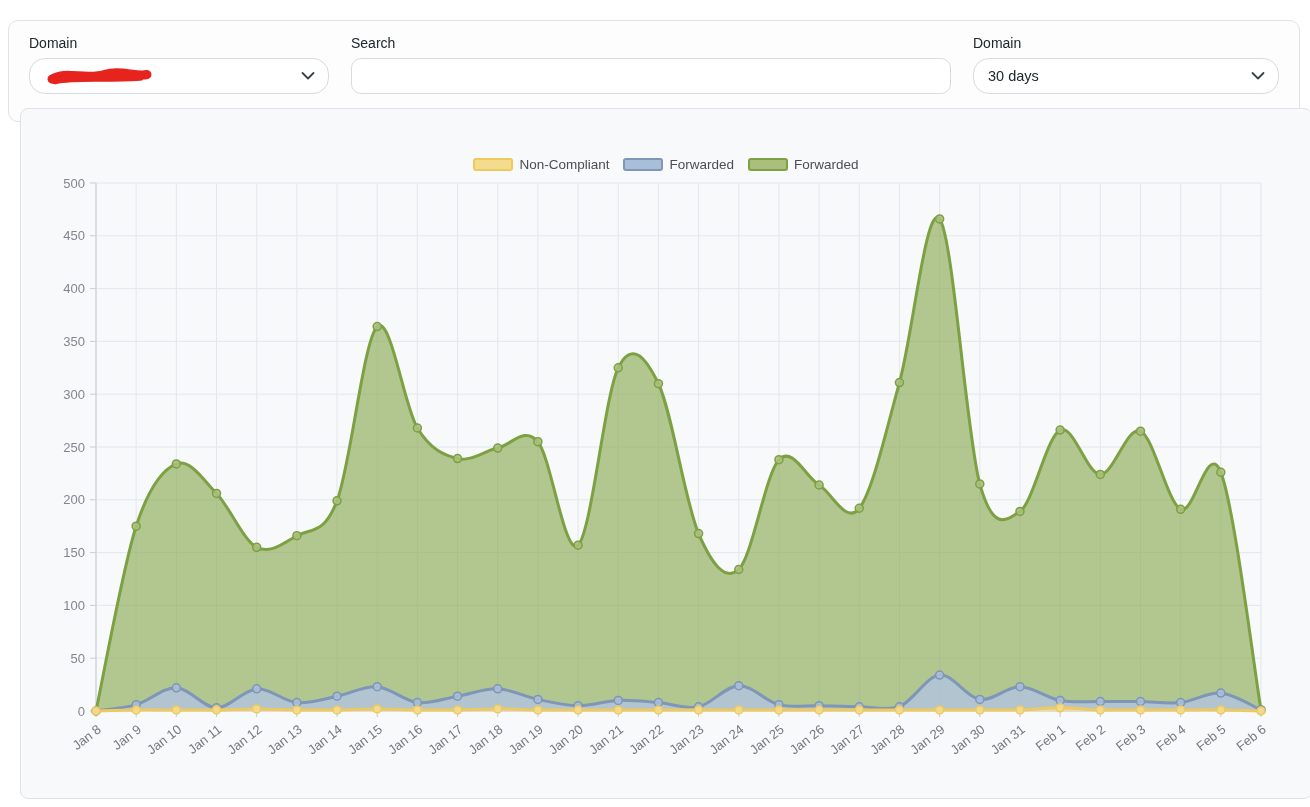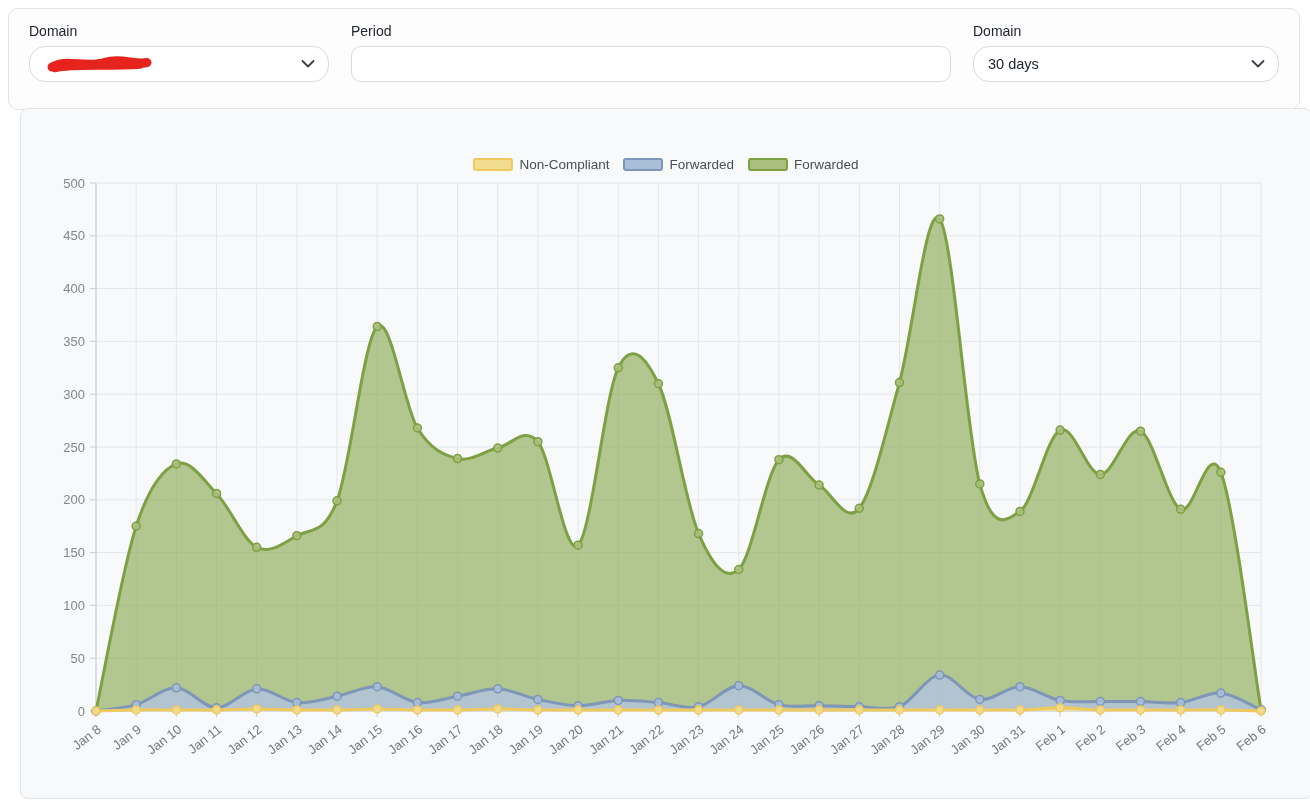--- a/index.html
+++ b/index.html
@@ -1,19 +1,19 @@
 <!DOCTYPE html>
 <html><head>
 <meta charset="utf-8">
 <style>
   html,body{margin:0;padding:0;background:#ffffff;font-family:"Liberation Sans",sans-serif;}
   .page{position:relative;width:1310px;height:807px;background:#ffffff;overflow:hidden;}
 
   
-  .top-card{position:absolute;left:8px;top:8px;width:1292px;height:102px;background:#fdfdfe;
+  .top-card{position:absolute;left:8px;top:20px;width:1292px;height:102px;background:#fdfdfe;
     border:1px solid #dfe3e8;border-radius:10px;box-sizing:border-box;
     display:flex;gap:22px;padding:14px 20px 0 20px;}
   .field-group{display:flex;flex-direction:column;}
   .field-label{font-size:14px;color:#20262e;margin-bottom:7px;line-height:16px;}
   .g-domain{width:300px;}
   .g-search{flex:1;}
   .g-period{width:306px;}
   .select-box{position:relative;height:36px;background:#ffffff;border:1px solid #d6dce2;border-radius:16px;
     box-sizing:border-box;display:flex;align-items:center;padding:0 36px 0 14px;cursor:pointer;}
   .select-value{font-size:14.5px;color:#20262e;}
@@ -47,21 +47,21 @@
           <path d="M8 13 C 22 4, 42 15, 62 8 C 76 3.5, 92 11, 103 8.5" fill="none" stroke="#e6231c" stroke-width="9" stroke-linecap="round"></path>
           <path d="M11 14.5 C 32 10, 58 13.5, 96 11" fill="none" stroke="#e6231c" stroke-width="7.5" stroke-linecap="round"></path>
         </svg>
         <svg class="chev" width="14" height="9" viewBox="0 0 14 9">
           <polyline points="1.5,1.5 7,7 12.5,1.5" fill="none" stroke="#3a414b" stroke-width="1.8" stroke-linecap="round" stroke-linejoin="round"></polyline>
         </svg>
       </div>
     </div>
 
     <div class="field-group g-search">
-      <span class="field-label">Period</span>
+      <span class="field-label">Search</span>
       <input class="text-input" type="text" placeholder="" style="">
     </div>
 
     <div class="field-group g-period">
       <span class="field-label">Domain</span>
       <div class="select-box">
         <span class="select-value">30 days</span>
         <svg class="chev" width="14" height="9" viewBox="0 0 14 9">
           <polyline points="1.5,1.5 7,7 12.5,1.5" fill="none" stroke="#3a414b" stroke-width="1.8" stroke-linecap="round" stroke-linejoin="round"></polyline>
         </svg>

